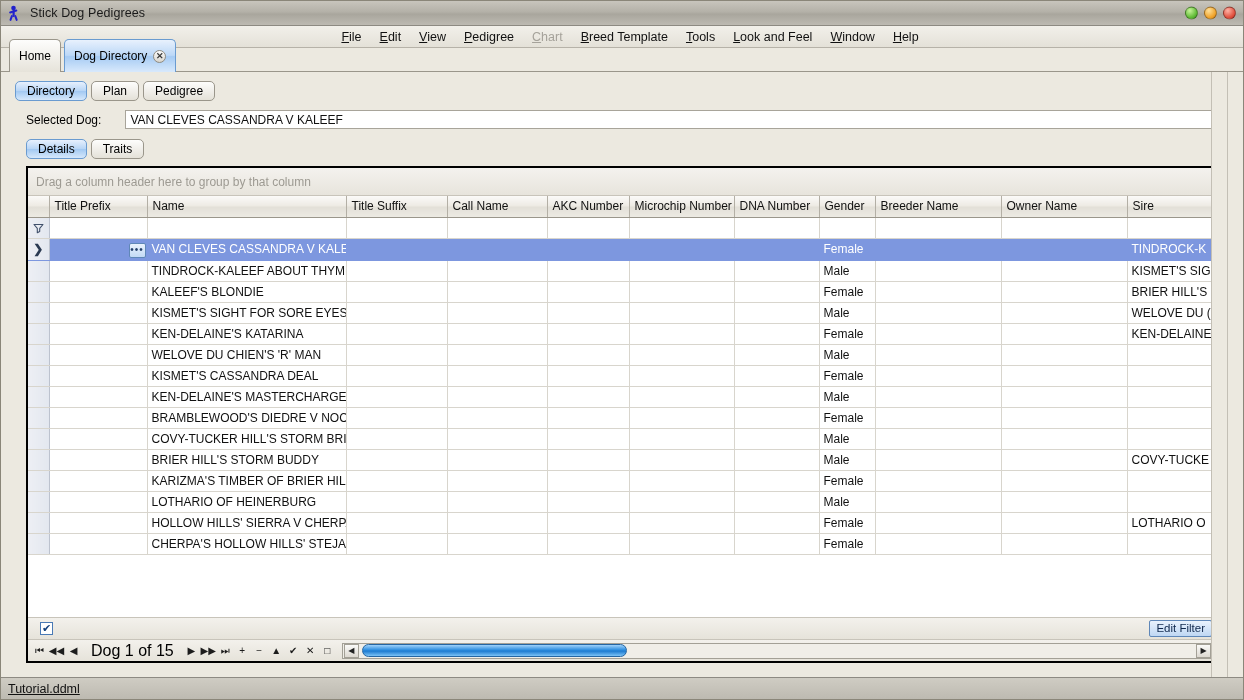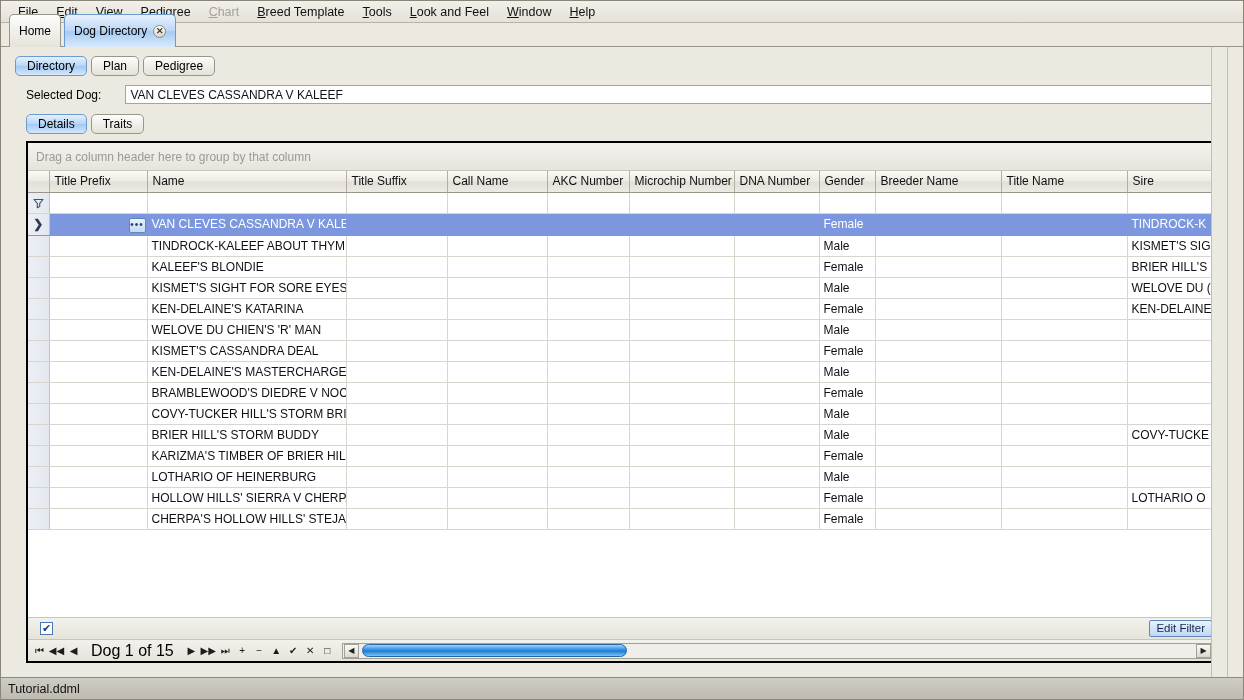--- a/index.html
+++ b/index.html
@@ -44,21 +44,21 @@
   }
   .win-btn.min { background: radial-gradient(circle at 35% 28%, #c8f49a, #5fbb35 65%, #3d8a22); }
   .win-btn.max { background: radial-gradient(circle at 35% 28%, #ffe09a, #f0a32a 65%, #c4761a); }
   .win-btn.close { background: radial-gradient(circle at 35% 28%, #ffb3a6, #e0503e 65%, #b02b20); }
 
   
   .menubar {
     height: 22px; flex: 0 0 22px;
     background: linear-gradient(to bottom, #f2f0ea, #e4e1d8);
     border-bottom: 1px solid #b6b2a8;
-    display: flex; align-items: center; padding-left: 8px;
+    display: flex; align-items: center; padding-left: 16px; justify-content: center;
   }
   .menu-item {
     padding: 2px 9px; font-size: 12.5px; color: #111; cursor: default;
     white-space: nowrap;
   }
   .menu-item.disabled { color: #a5a29a; }
   .menu-item u { text-decoration: underline; }
 
   
   .tabstrip {
@@ -251,28 +251,47 @@
     position: absolute; top: 0; bottom: 0; width: 16px;
     background: #ece9e0; border-left: 1px solid #c3bfb5;
   }
 
   
   .statusbar {
     flex: 0 0 22px; height: 22px;
     background: linear-gradient(to bottom,#cfccc3,#bdbab1);
     border-top: 1px solid #8d8a82;
     display: flex; align-items: center; padding-left: 7px;
-    font-size: 12.5px; color: #111;
+    font-size: 12.5px; color: #111; text-decoration: underline;
   }
 </style>
 </head>
 <body>
 
 <div class="window">
 
+  <div class="titlebar">
+    <div class="title-icon">
+      <svg width="18" height="18" viewBox="0 0 18 18">
+        <g fill="#2222cc">
+          <circle cx="7.5" cy="4" r="2.3"></circle>
+          <rect x="6.5" y="6" width="2.2" height="7" rx="1"></rect>
+          <rect x="3" y="6.6" width="8.5" height="2" rx="1" transform="rotate(-18 7 7.6)"></rect>
+          <rect x="4.2" y="11" width="2" height="6" rx="1" transform="rotate(20 5.2 14)"></rect>
+          <rect x="9.0" y="11" width="2" height="6" rx="1" transform="rotate(-20 10 14)"></rect>
+        </g>
+      </svg>
+    </div>
+    <span class="title-text">Stick Dog Pedigrees</span>
+    <div class="win-buttons">
+      <div class="win-btn min"></div>
+      <div class="win-btn max"></div>
+      <div class="win-btn close"></div>
+    </div>
+  </div>
 
   <div class="menubar">
     <div class="menu-item"><u>F</u><span>ile</span></div>
     <div class="menu-item"><u>E</u><span>dit</span></div>
     <div class="menu-item"><u>V</u><span>iew</span></div>
     <div class="menu-item"><u>P</u><span>edigree</span></div>
     <div class="menu-item disabled"><u>C</u><span>hart</span></div>
     <div class="menu-item"><u>B</u><span>reed Template</span></div>
     <div class="menu-item"><u>T</u><span>ools</span></div>
     <div class="menu-item"><u>L</u><span>ook and Feel</span></div>
@@ -345,21 +364,21 @@
               <th class="ind"></th>
               <th>Title Prefix</th>
               <th>Name</th>
               <th>Title Suffix</th>
               <th>Call Name</th>
               <th>AKC Number</th>
               <th>Microchip Number</th>
               <th>DNA Number</th>
               <th>Gender</th>
               <th>Breeder Name</th>
-              <th>Title Name</th>
+              <th>Owner Name</th>
               <th>Sire</th>
             </tr>
           </thead>
           <tbody>
             <tr class="filter-row">
               <td class="ind">
                 <svg width="11" height="11" viewBox="0 0 11 11" style="vertical-align:middle">
                   <path d="M1 1.5 h9 l-3.3 3.8 v3.2 l-2.4 1.2 v-4.4 z" fill="none" stroke="#40506b" stroke-width="1.1" stroke-linejoin="round"></path>
                 </svg>
               </td>

